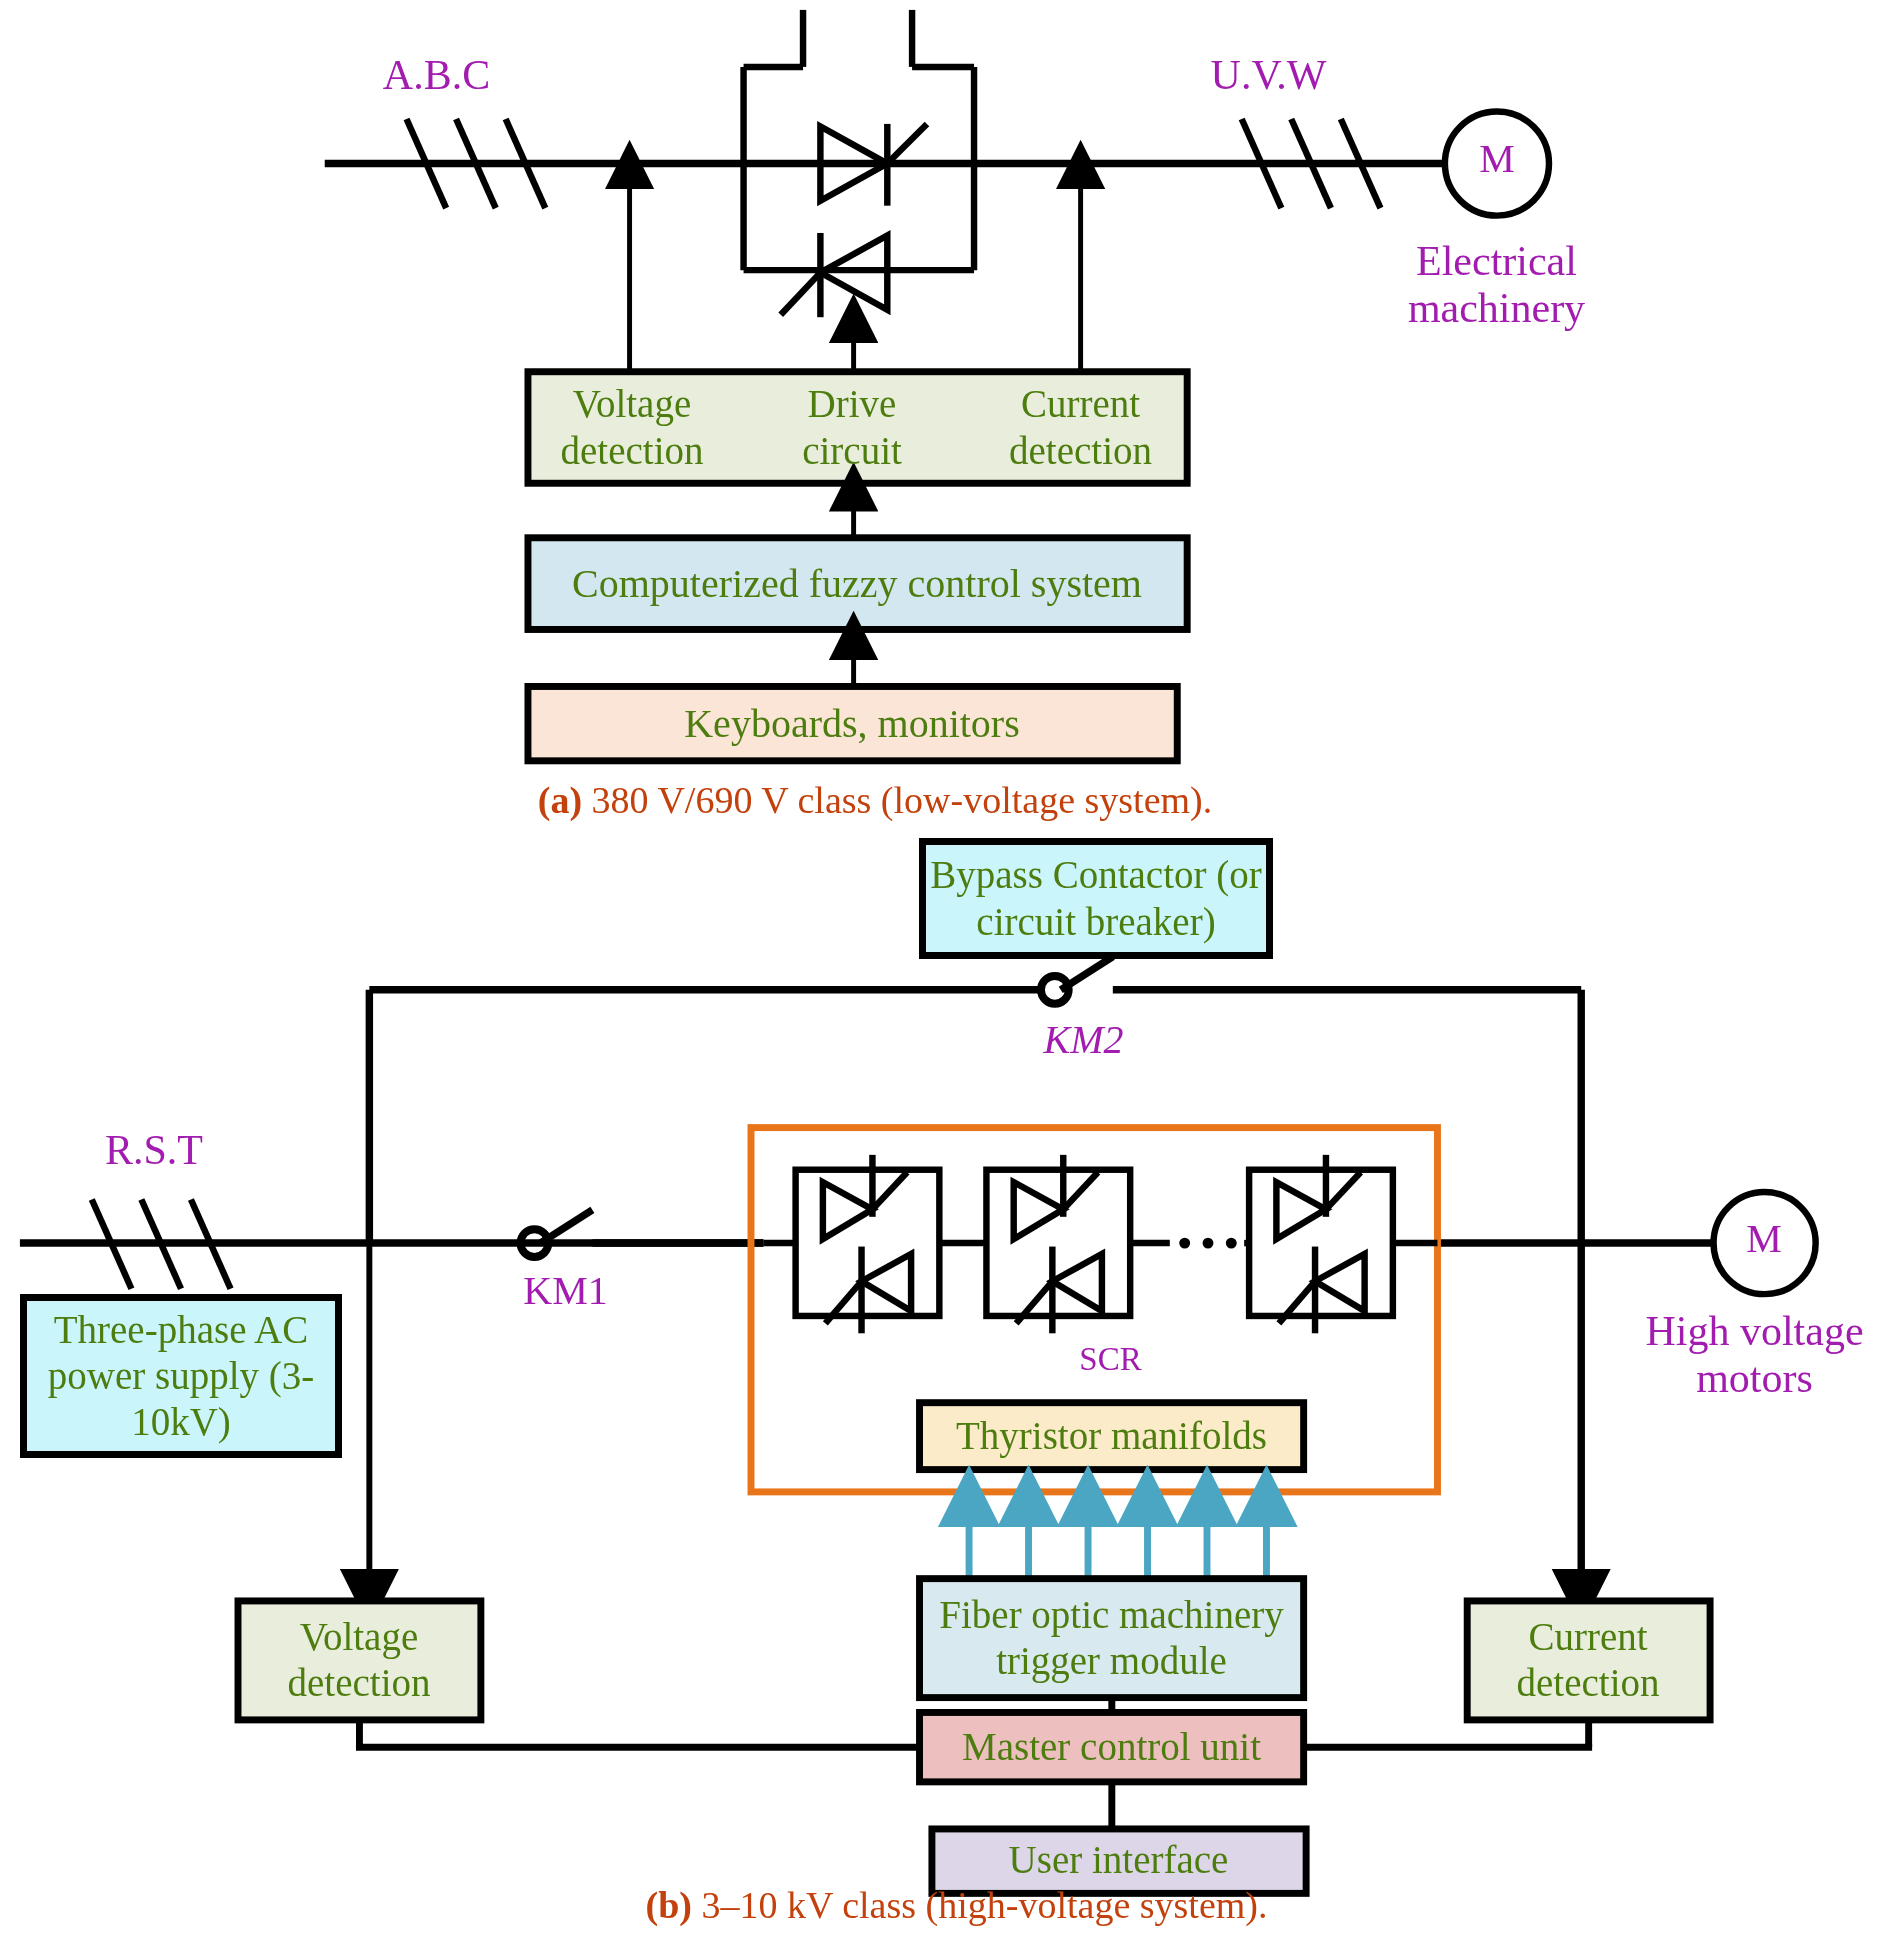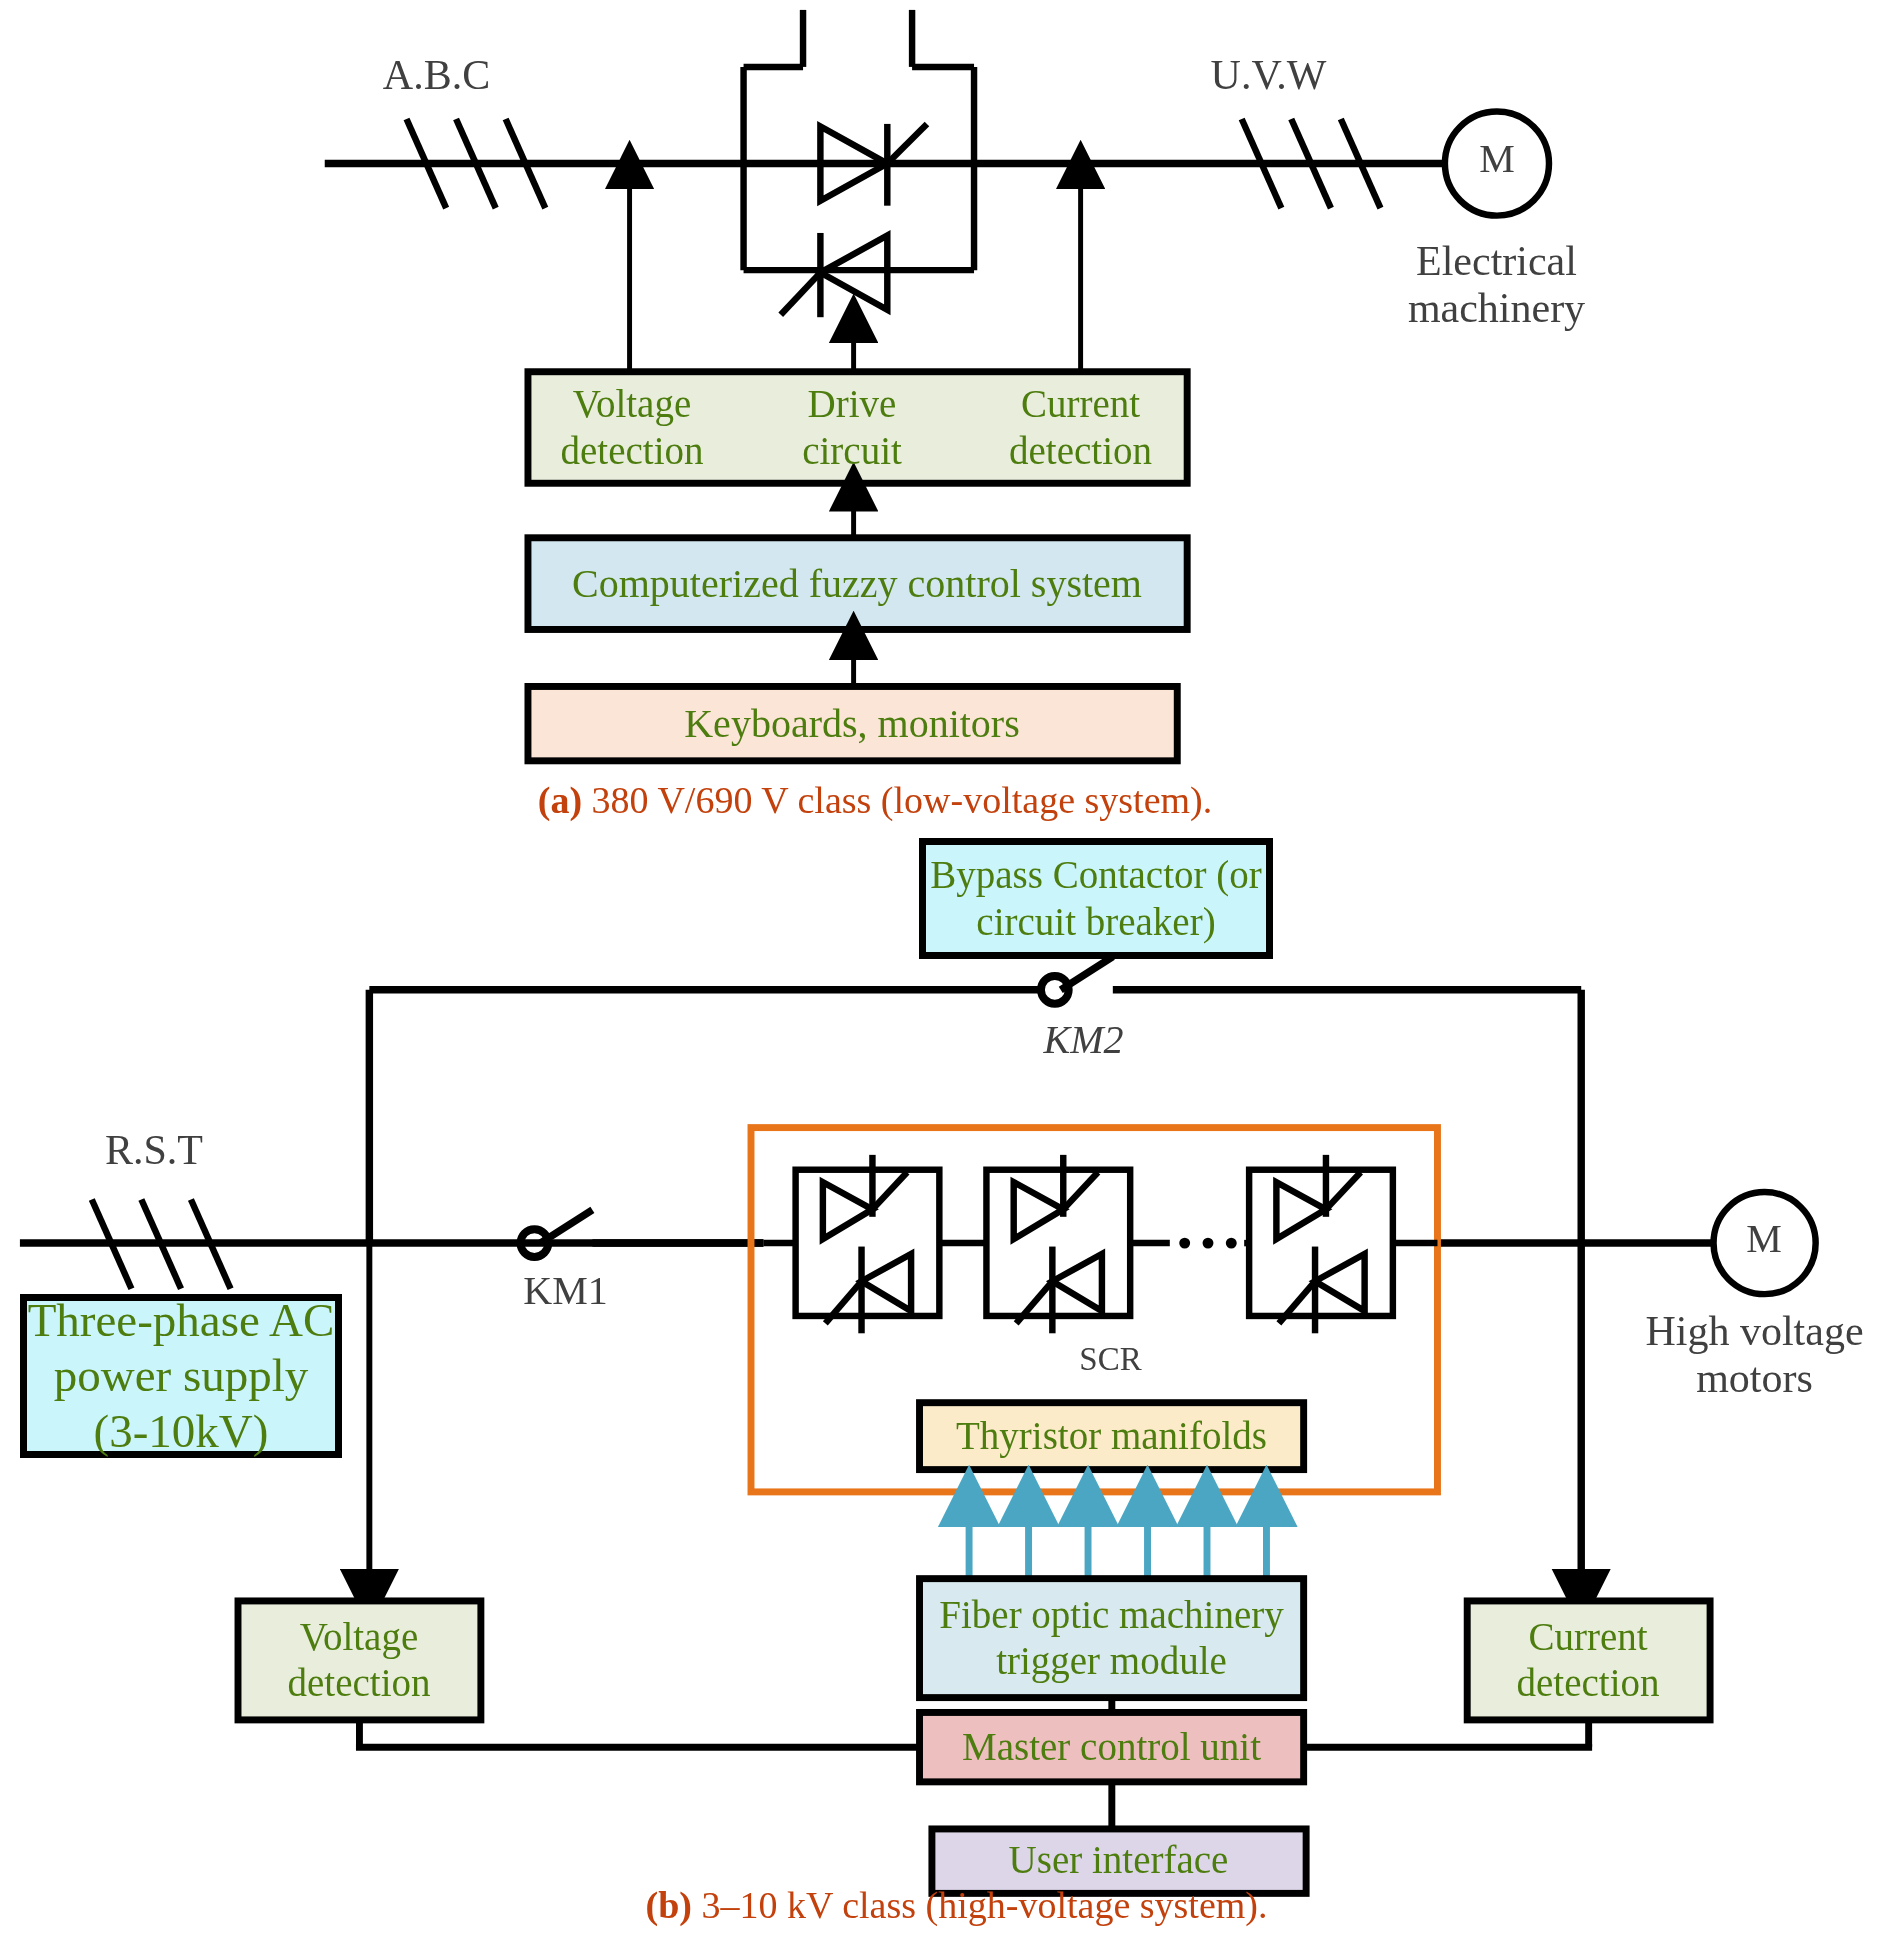--- a/index.html
+++ b/index.html
@@ -1,19 +1,19 @@
 <!DOCTYPE html>
 <html style="font-size:8px"><head>
 <meta charset="utf-8">
 <style>
   html,body{margin:0;padding:0;background:#fff;}
   body{font-family:"Liberation Serif", serif;}
   #root{position:relative;width:1901px;height:1936px;background:#fff;overflow:hidden;}
   svg{position:absolute;left:0;top:0;width:1901px;height:1936px;}
-  .lbl{position:absolute;text-align:center;color:#404040;line-height:1.12;white-space:pre-line;}
+  .lbl{position:absolute;text-align:center;color:#a21caf;line-height:1.12;white-space:pre-line;}
   .boxlbl{position:absolute;display:flex;align-items:center;justify-content:center;
           text-align:center;color:#4d7c0f;line-height:1.18;box-sizing:border-box;}
   .cap{position:absolute;text-align:center;color:#c2410c;}
 </style>
 </head>
 <body>
 
 <div id="root">
 
 <svg viewBox="0 0 3835 3906" xmlns="http://www.w3.org/2000/svg">
@@ -202,21 +202,21 @@
 
 <div class="boxlbl" style="left:919px;top:838px;width:354px;height:121px;font-size:39px;
             background:#CAF5FB;border:7px solid #000;">Bypass Contactor
 (or circuit breaker)</div>
 <div class="lbl" style="left:1009px;top:1018px;width:149px;font-size:40px;font-style:italic;">KM2</div>
 
 <div class="lbl" style="left:491px;top:1269px;width:149px;font-size:40px;">KM1</div>
 
 <div class="lbl" style="left:72px;top:1127px;width:164px;font-size:42px;">R.S.T</div>
 
-<div class="boxlbl" style="left:20px;top:1294px;width:322px;height:164px;font-size:47px;
+<div class="boxlbl" style="left:20px;top:1294px;width:322px;height:164px;font-size:39px;
             background:#CAF5FB;border:7px solid #000;">Three-phase AC
 power supply
 (3-10kV)</div>
 
 <div class="lbl" style="left:1036px;top:1341px;width:149px;font-size:33px;">SCR</div>
 <div class="boxlbl" style="left:922px;top:1405px;width:379px;height:62px;font-size:39px;">Thyristor manifolds</div>
 
 <div class="boxlbl" style="left:922px;top:1581px;width:379px;height:114px;font-size:39px;">Fiber optic machinery
 trigger module</div>
 <div class="boxlbl" style="left:922px;top:1715px;width:379px;height:64px;font-size:39px;">Master control unit</div>

